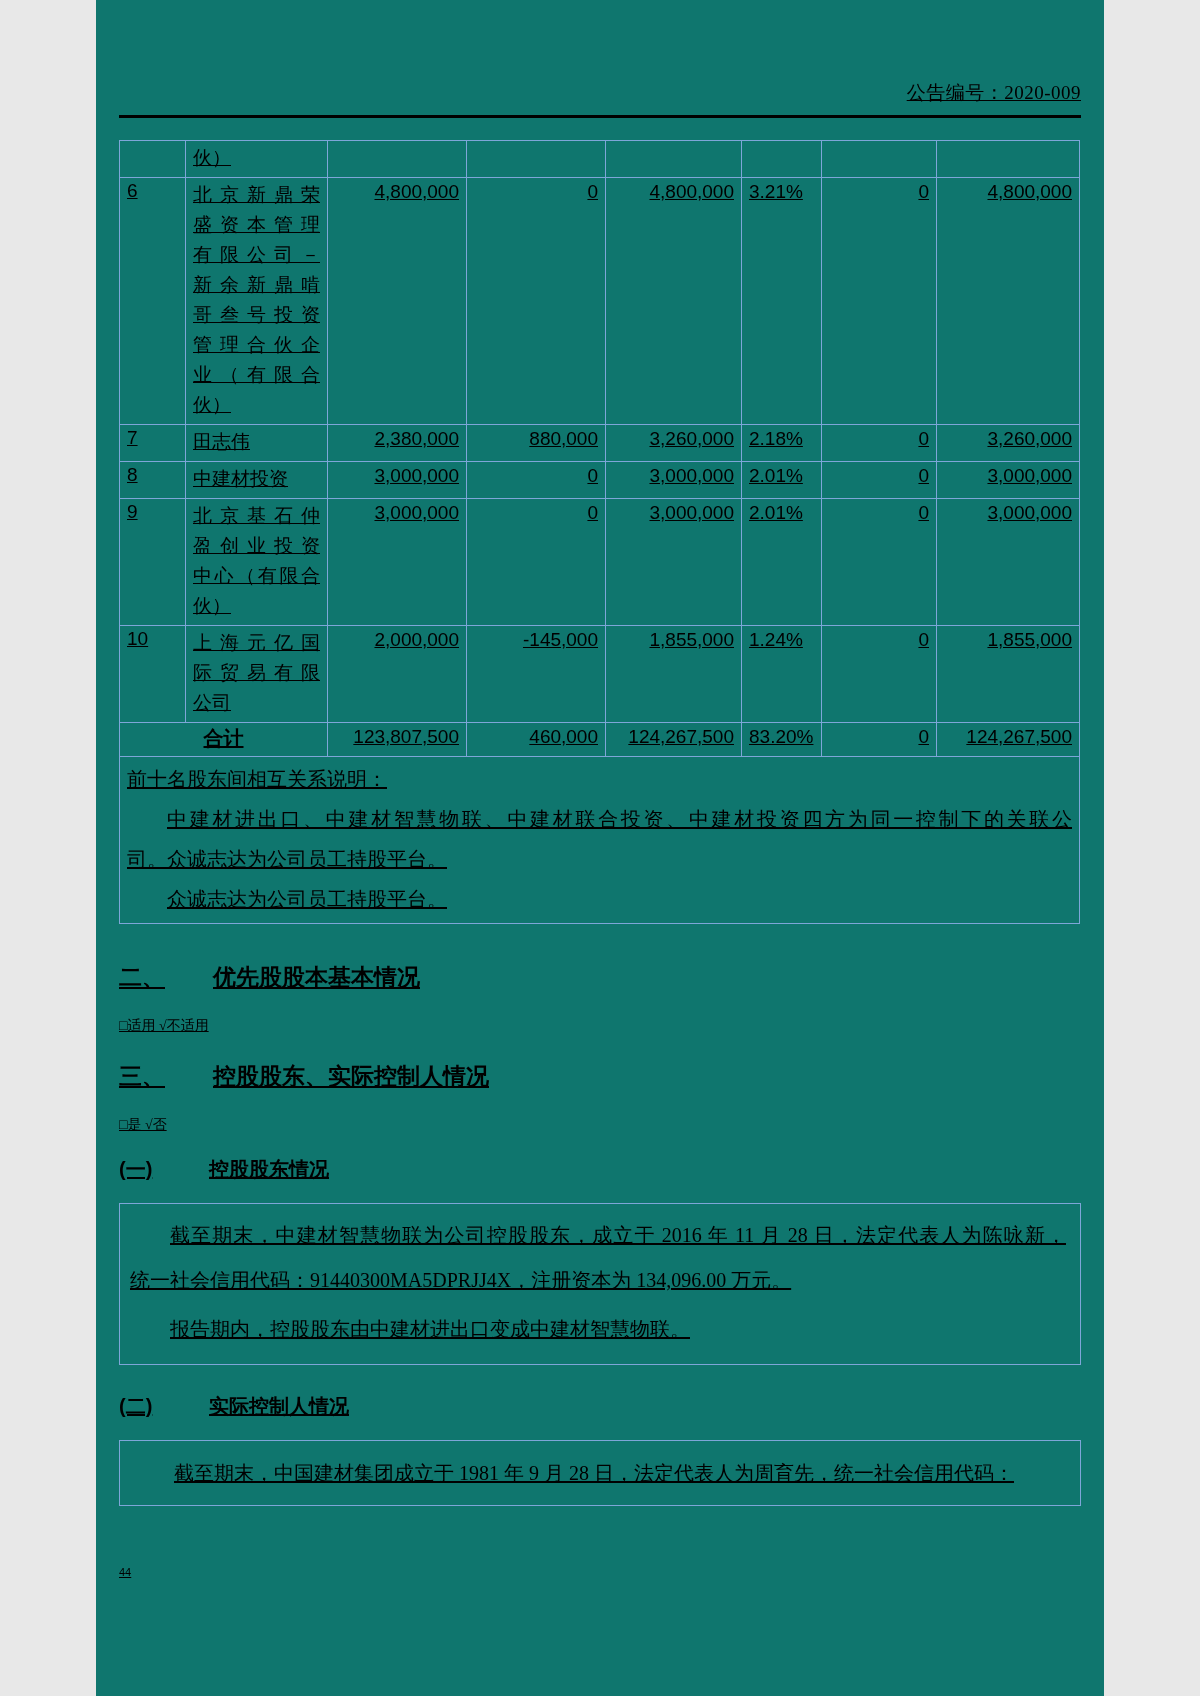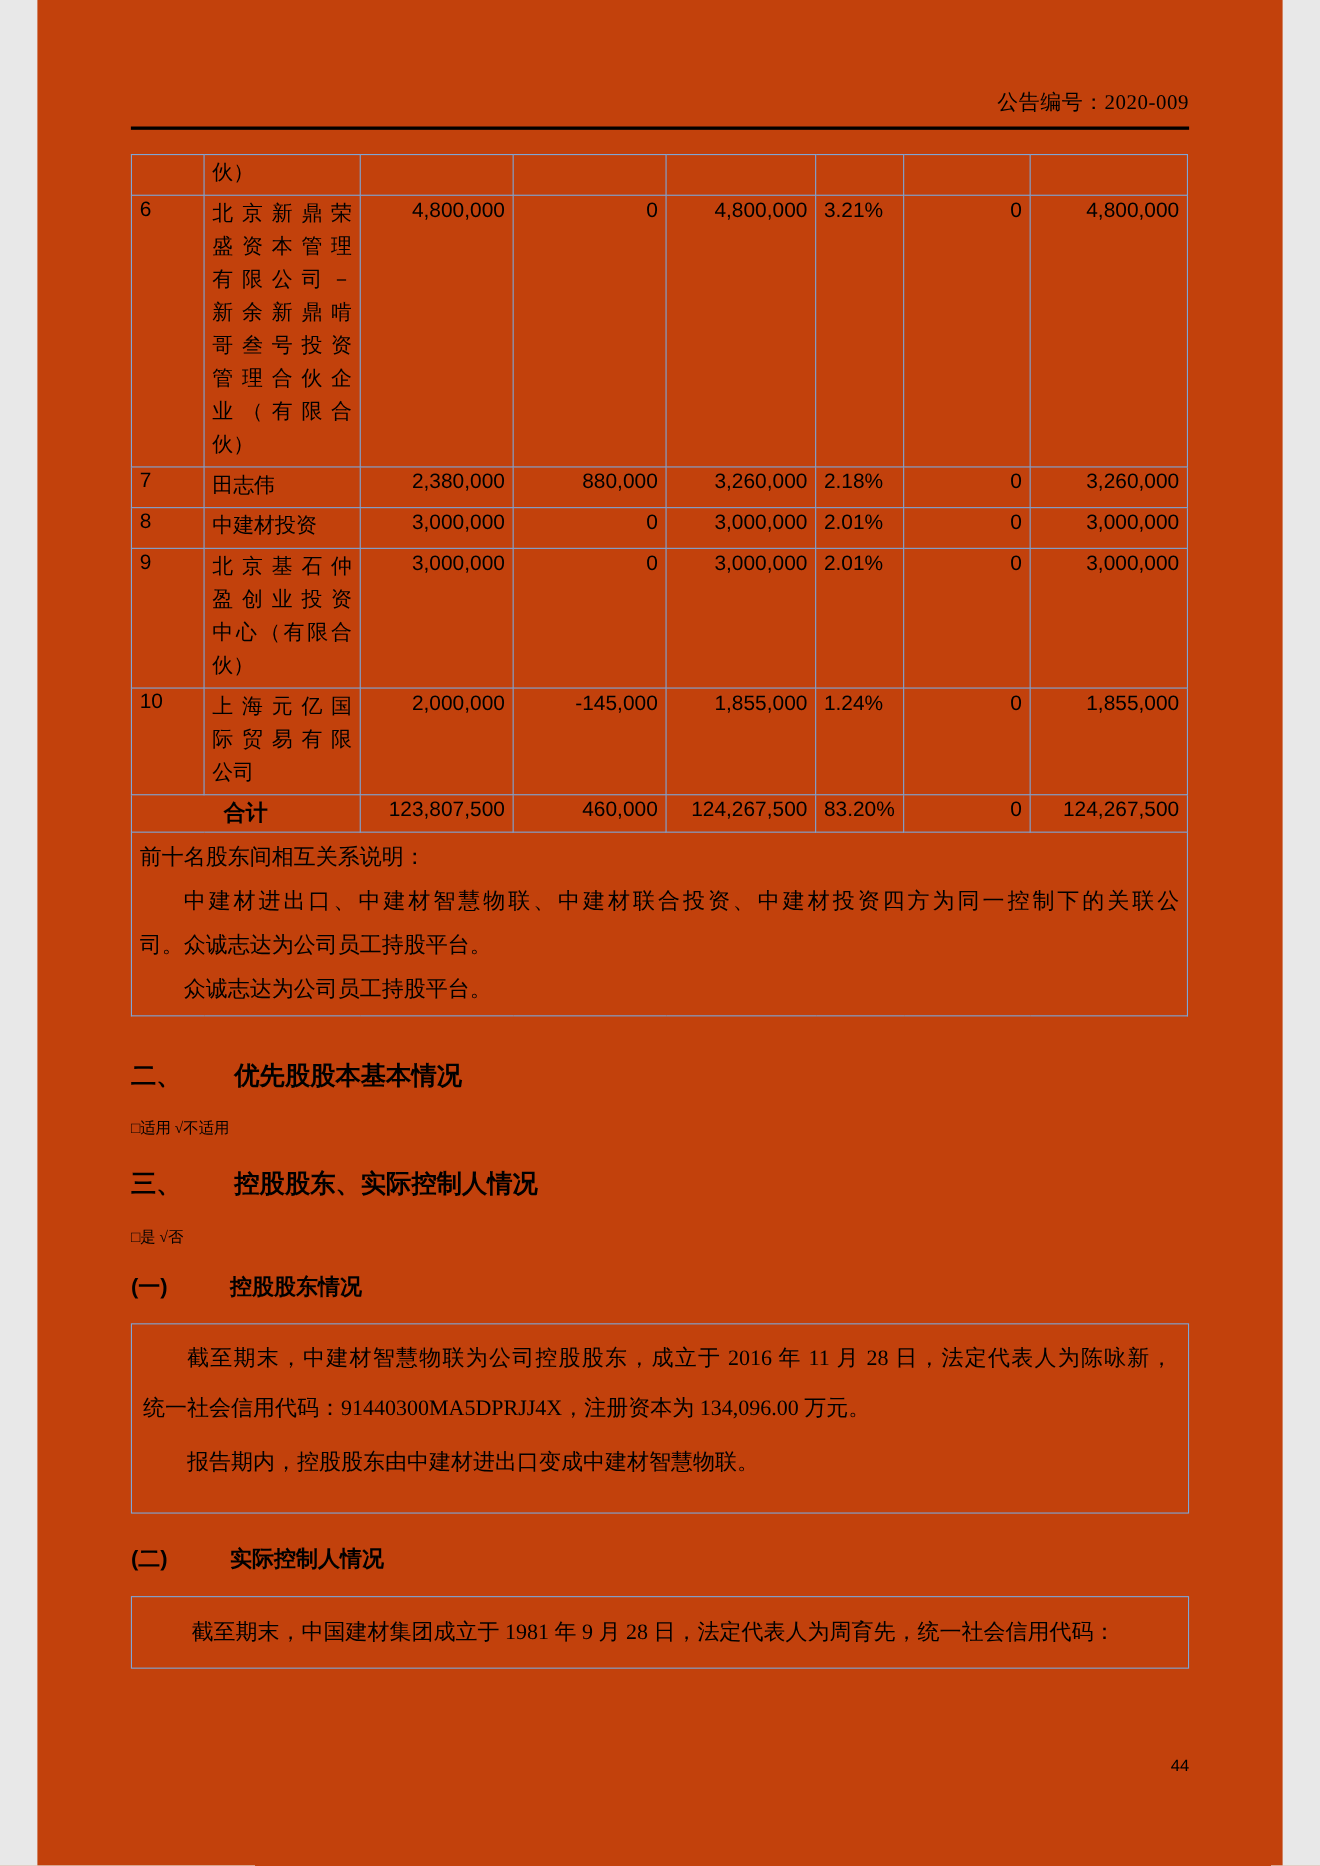--- a/index.html
+++ b/index.html
@@ -1,19 +1,19 @@
 <!DOCTYPE html>
 <html><head>
 <meta charset="utf-8">
 <style>
   * { margin: 0; padding: 0; box-sizing: border-box; }
   html, body { background: #e8e8e8; }
   .page {
-    width: 1132px; height: 1696px; background: #c2410c; margin: 0 auto;
-    font-family: "Liberation Serif", serif; color: #000; overflow: hidden;
+    width: 1008px; height: 1696px; background: #0f766e; margin: 0 auto;
+    font-family: "Liberation Serif", serif; color: #000; overflow: hidden; text-decoration: underline;
   }
   .content { width: 962px; margin: 0 auto; }
 
   
   .header { padding-top: 80px; text-align: right; font-size: 19px; letter-spacing: 0.5px; }
   .rule { margin-top: 9px; border-top: 3px solid #000; }
 
   
   table.sh { width: 960px; margin-top: 22px; border-collapse: collapse; table-layout: fixed; font-size: 19px; }
   table.sh td { border: 1px solid #7EA6D8; vertical-align: top; padding: 2px 7px 4px 7px; }
@@ -37,27 +37,27 @@
   .h2 .hnum { width: 94px; flex: none; }
   .h3 { display: flex; margin-top: 22px; font-family: "Liberation Sans", sans-serif; font-weight: bold; font-size: 20px; }
   .h3 .hnum { width: 90px; flex: none; }
   .h2 + .opts { margin-top: 24px; }
   .opts { font-size: 14px; }
   .q { margin-top: 26px; font-family: "Liberation Sans", sans-serif; font-weight: bold; font-size: 20px; }
   .q + .opts { margin-top: 9px; }
   .h2.second { margin-top: 26px; }
 
   
-  .bluebox { margin-top: 20px; border: 1px solid #7EA6D8; font-size: 20px; line-height: 45px; padding: 9px 14px 23px 10px; }
+  .bluebox { margin-top: 20px; border: 1px solid #7EA6D8; font-size: 20px; line-height: 45px; padding: 9px 14px 12px 10px; }
   .boxp2 { margin-top: 4px; }
   .bluebox.bb2 { line-height: 40px; padding: 12px 14px; }
   .h3.second { margin-top: 28px; }
 
   
-  .footer { margin-top: 80px; text-align: right; font-family: "Liberation Sans", sans-serif; font-size: 15px; }
+  .footer { margin-top: 60px; text-align: left; font-family: "Liberation Sans", sans-serif; font-size: 11px; }
 </style>
 </head>
 <body>
 
 <div class="page">
   <div class="content">
 
     <div class="header">
       <span>公告编号：2020-009</span>
     </div>

